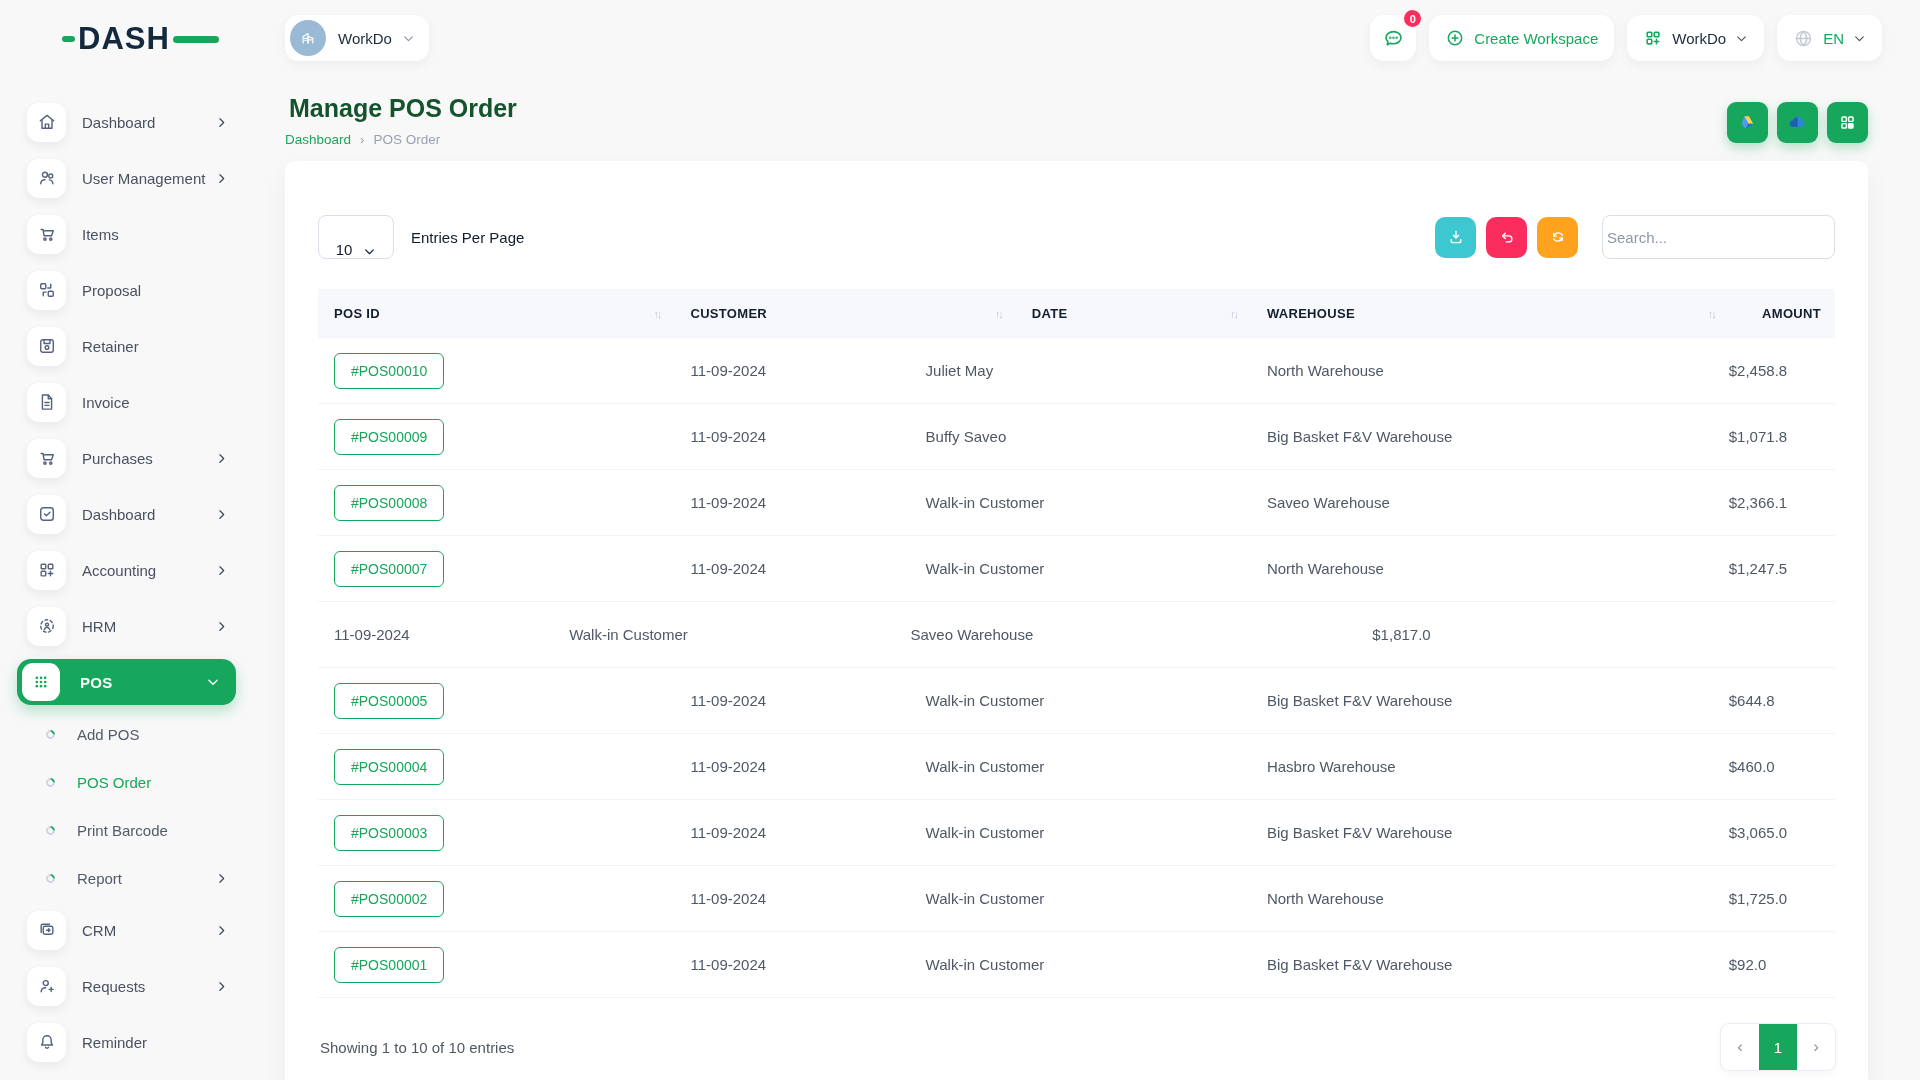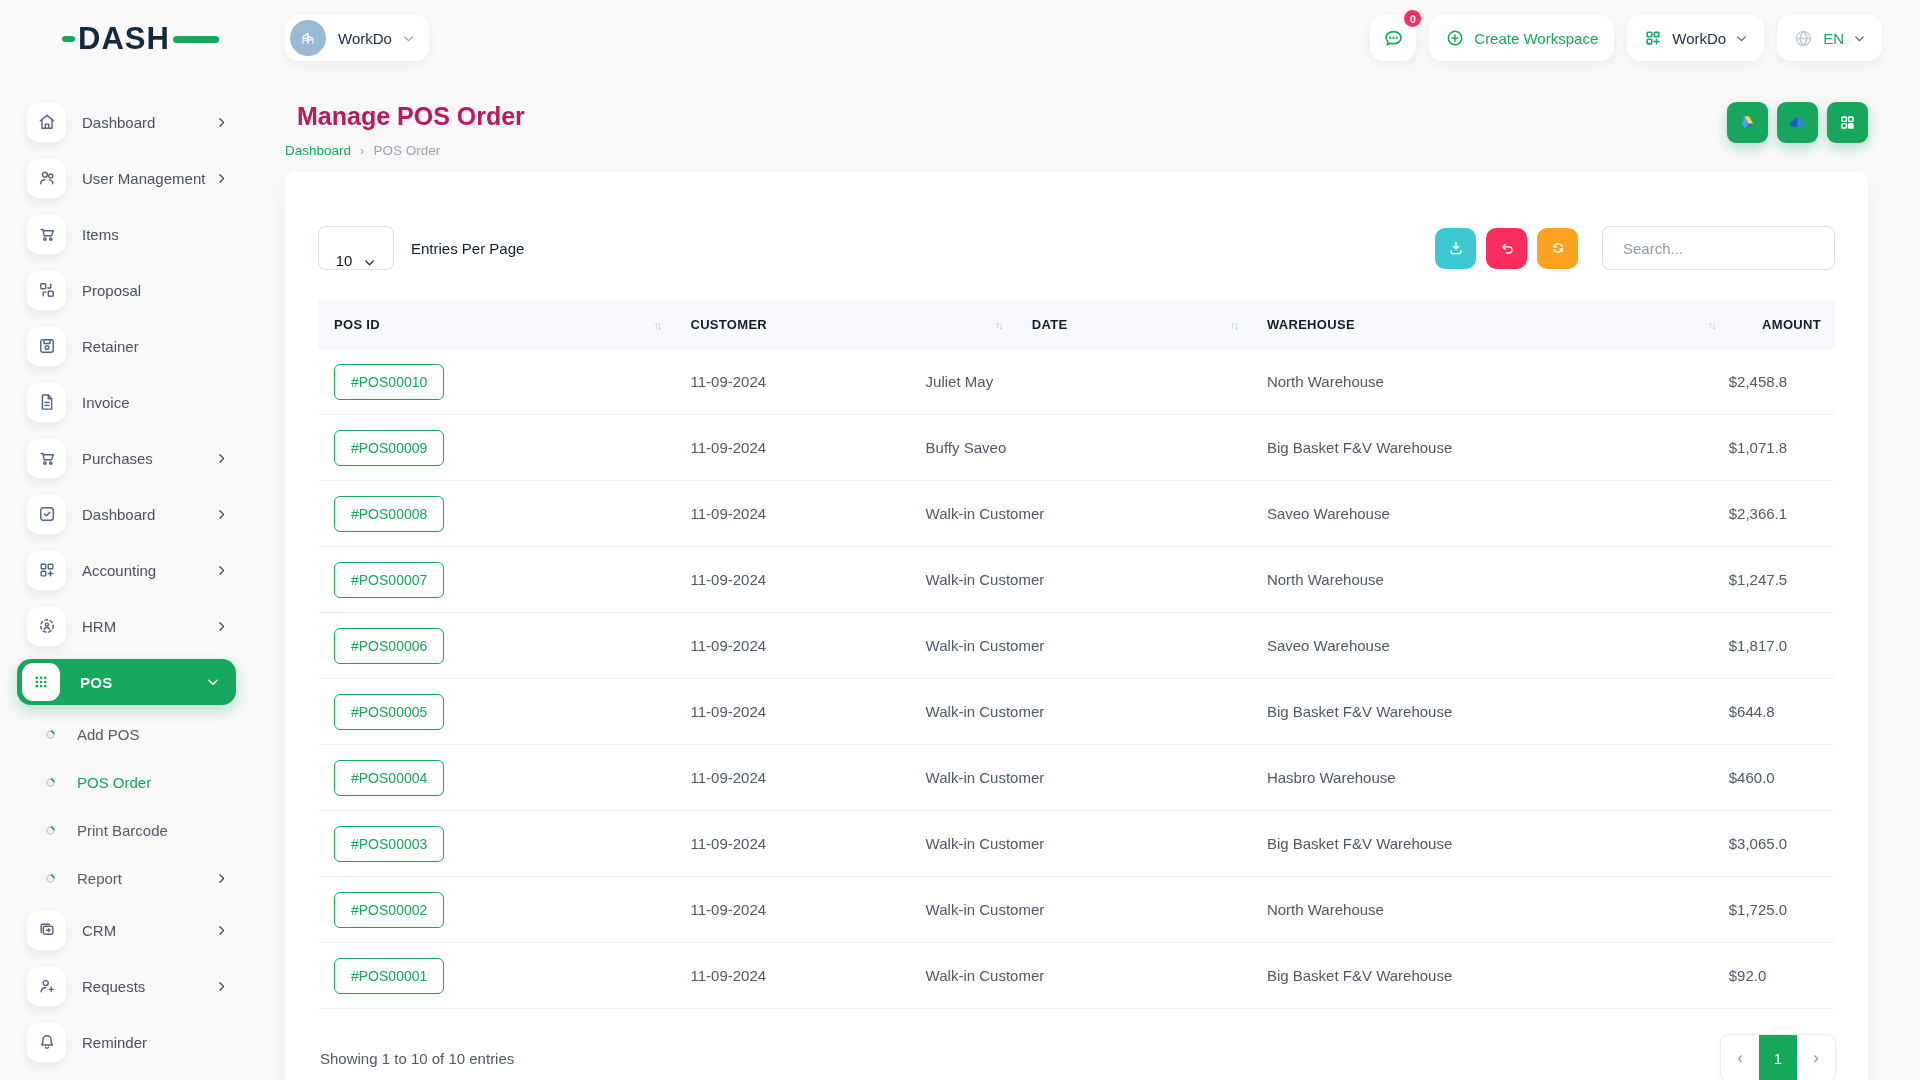--- a/index.html
+++ b/index.html
@@ -55,21 +55,21 @@
                  border-radius:11px; background:#FB2D5F; color:#fff; font-size:11px; font-weight:700;
                  display:flex; align-items:center; justify-content:center; border:2px solid #f8f8f8; }
   .pill-btn { display:flex; align-items:center; gap:9px; background:#fff; border-radius:14px; height:46px;
               padding:0 16px; box-shadow:0 4px 12px rgba(46,35,94,.05); font-size:15px; cursor:pointer; }
   .green-text { color:#16A75C; }
   .dark-text { color:#1d2a3d; }
 
   
   .content { position:absolute; left:264px; top:76px; width:1656px; padding:14px 52px 0 21px; }
   .page-head { display:flex; justify-content:space-between; align-items:flex-start; }
-  .page-title { margin:12px; font-size:25px; font-weight:700; color:#be185d; }
+  .page-title { margin:4px; font-size:25px; font-weight:700; color:#14532d; }
   .crumb { margin-top:9px; font-size:13.5px; display:flex; align-items:center; gap:9px; }
   .crumb-home { color:#16A75C; cursor:pointer; }
   .crumb-sep { color:#9aa1b0; font-size:13px; }
   .crumb-cur { color:#9aa1b0; }
   .head-actions { display:flex; gap:9px; margin-top:12px; }
   .sq-btn { width:41px; height:41px; border-radius:9px; background:#16A75C; display:flex;
             align-items:center; justify-content:center; cursor:pointer; box-shadow:0 5px 12px rgba(22,167,92,.3); }
 
   
   .card { margin-top:14px; background:#fff; border-radius:10px; padding:54px 33px 24px;
@@ -79,21 +79,21 @@
   .select { width:76px; height:44px; border:1px solid #d9dee9; border-radius:8px; background:#fff;
             display:flex; align-items:flex-end; justify-content:center; gap:11px; font-size:15px; color:#111c2d; cursor:pointer; }
   .entries-label { margin-left:17px; font-size:15px; color:#111c2d; }
   .controls-right { display:flex; align-items:center; }
   .tool-btn { width:41px; height:41px; border-radius:10px; display:flex; align-items:center;
               justify-content:center; margin-left:10px; cursor:pointer; }
   .tool-download { background:#3DC7D1; margin-left:0; }
   .tool-undo { background:#FB2D5F; }
   .tool-refresh { background:#FFA21D; }
   .search { width:233px; height:44px; margin-left:24px; border:1px solid #d9dee9; border-radius:8px;
-            padding:0 20px; font-size:15px; color:#111c2d; outline:none; background:#fff;
+            padding:0 4px; font-size:15px; color:#111c2d; outline:none; background:#fff;
             font-family:"Liberation Sans", sans-serif; }
   .search::placeholder { color:#8f97a8; }
 
   
   .thead { display:flex; align-items:flex-end; height:49px; background:#f7f8fc; }
   .th { display:flex; align-items:center; justify-content:space-between; height:100%;
         padding:0 14px 0 16px; font-size:13px; font-weight:700; letter-spacing:.3px;
         text-transform:uppercase; color:#131e30; cursor:pointer; }
   .sort::before { content:"↑↓"; font-size:11px; color:#c3c8d4; letter-spacing:-2px; font-weight:400; }
   .c1 { width:23.5%; } .c2 { width:15.5%; } .c3 { width:22.5%; } .c4 { width:31.5%; } .c5 { width:7%; }
@@ -524,21 +524,20 @@
 
       <div class="row">
         <div class="td c1"><span class="badge-pos">#POS00007</span></div>
         <div class="td c2">11-09-2024</div>
         <div class="td c3">Walk-in Customer</div>
         <div class="td c4">North Warehouse</div>
         <div class="td c5">$1,247.5</div>
       </div>
 
       <div class="row">
-        <div class="td c1"><span class="badge-pos">#POS00006</span></div>
         <div class="td c2">11-09-2024</div>
         <div class="td c3">Walk-in Customer</div>
         <div class="td c4">Saveo Warehouse</div>
         <div class="td c5">$1,817.0</div>
       </div>
 
       <div class="row">
         <div class="td c1"><span class="badge-pos">#POS00005</span></div>
         <div class="td c2">11-09-2024</div>
         <div class="td c3">Walk-in Customer</div>

